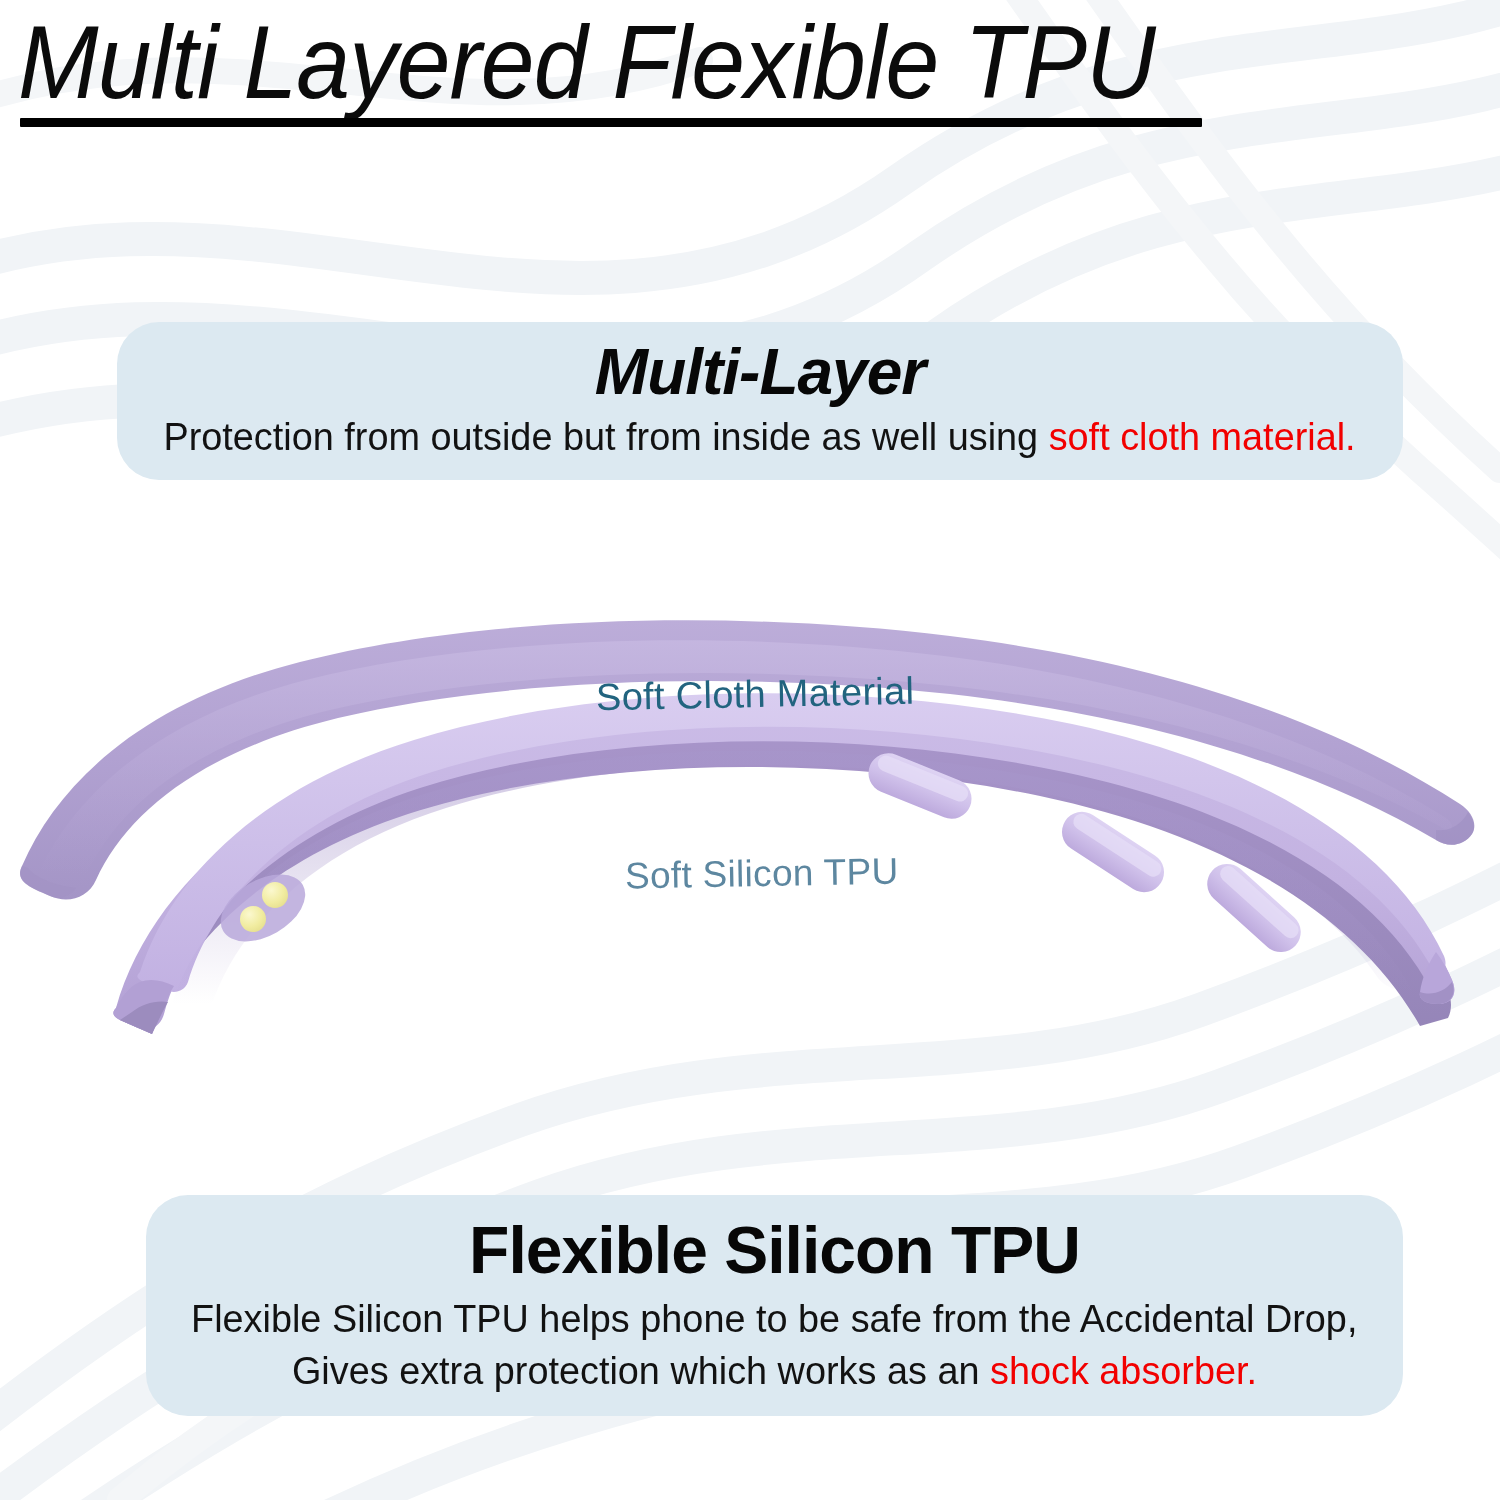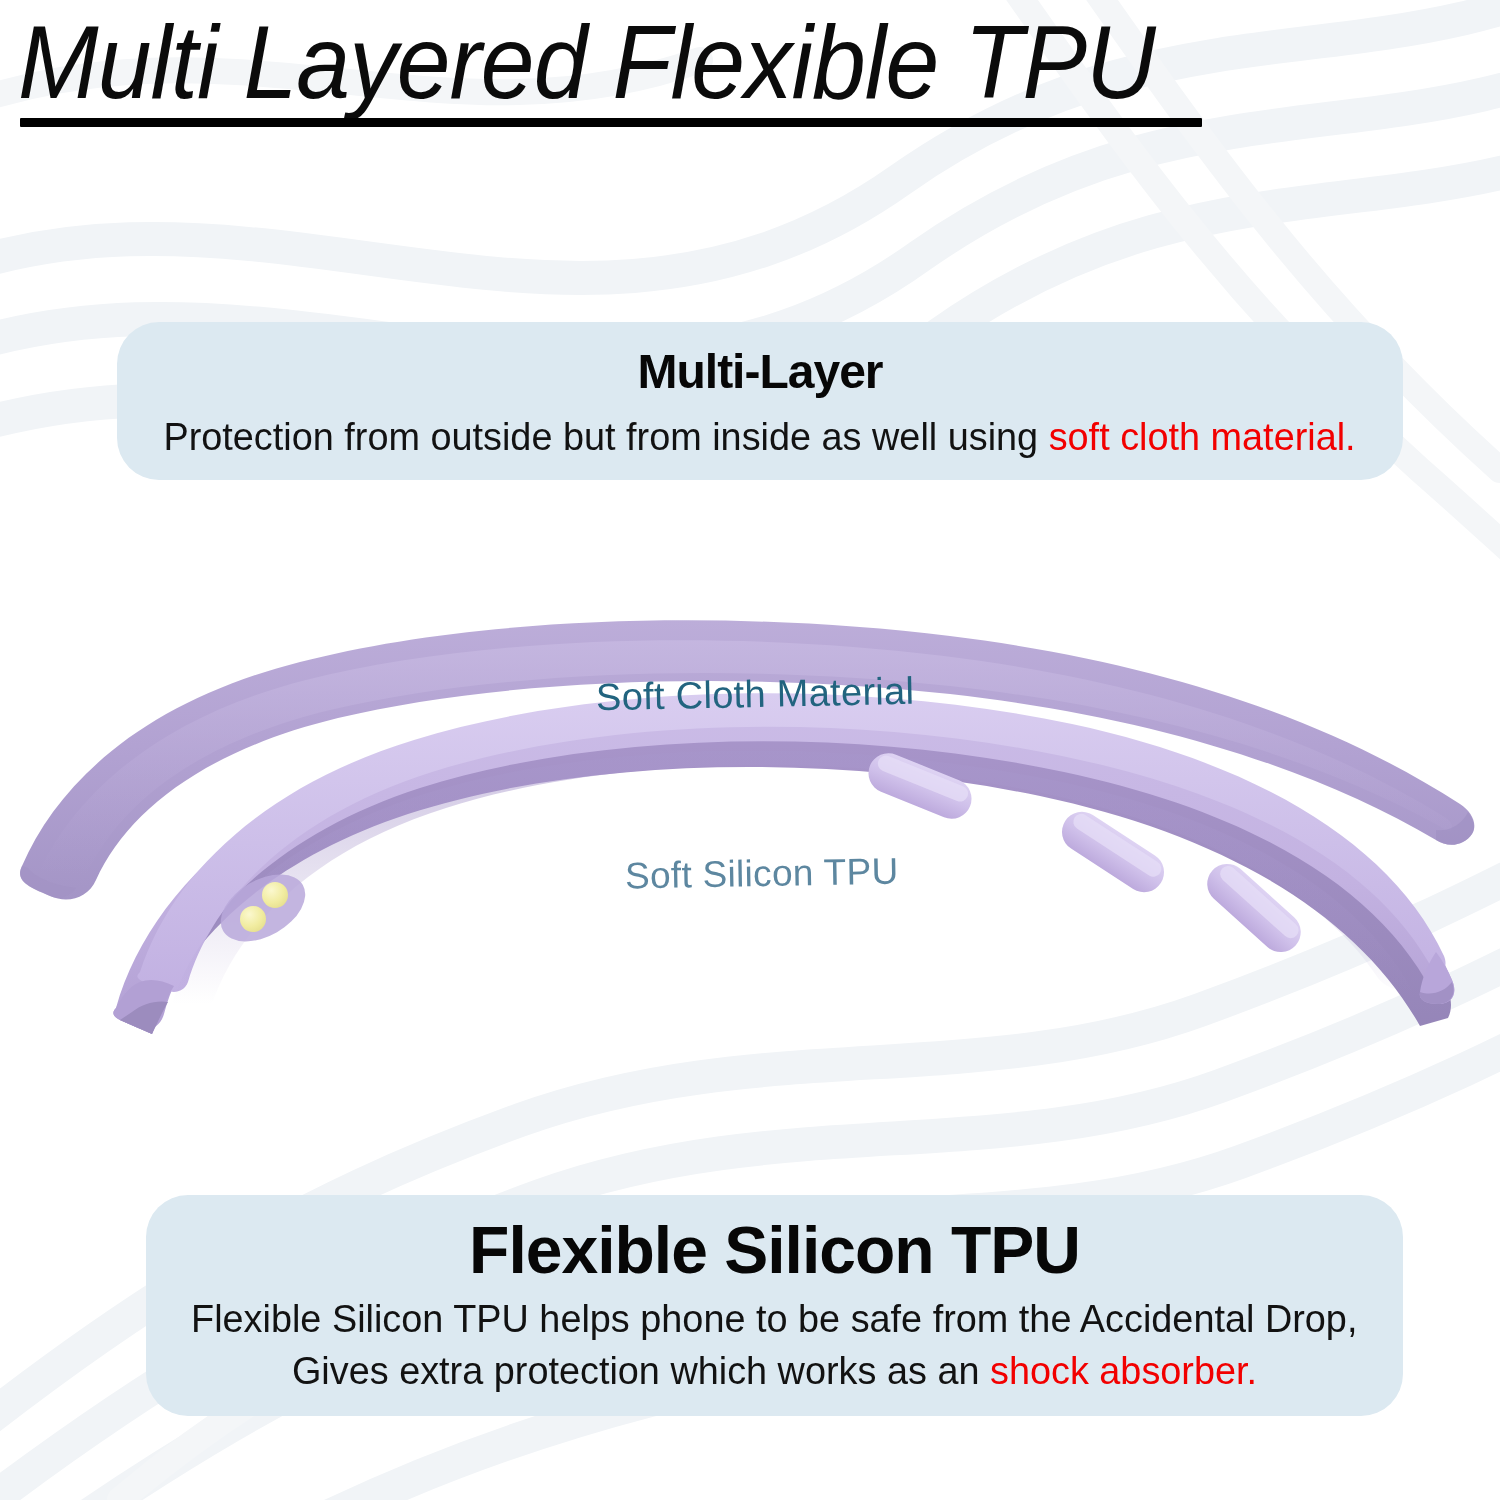--- a/index.html
+++ b/index.html
@@ -51,21 +51,21 @@
   }
   #card-top    { left:117px; top:322px;  width:1286px; height:158px; }
   #card-bottom { left:146px; top:1195px; width:1257px; height:221px; }
 
   .card-title {
     font-family:"Liberation Sans Narrow","Liberation Sans",sans-serif;
     font-weight:700;
     color:#070707;
     white-space:nowrap;
   }
-  #card-top .card-title    { font-size:48px; line-height:66px; letter-spacing:-1px; }
+  #card-top .card-title    { font-size:64px; line-height:66px; letter-spacing:-1px;font-style:italic; }
   #card-bottom .card-title { font-size:66px; line-height:70px; letter-spacing:-1px; margin-bottom:8px; }
 
   .card-body {
     font-family:"Liberation Sans Narrow","Liberation Sans",sans-serif;
     font-size:39px;
     line-height:52px;
     color:#121212;
     white-space:nowrap;
     transform:scaleX(0.97);
   }

